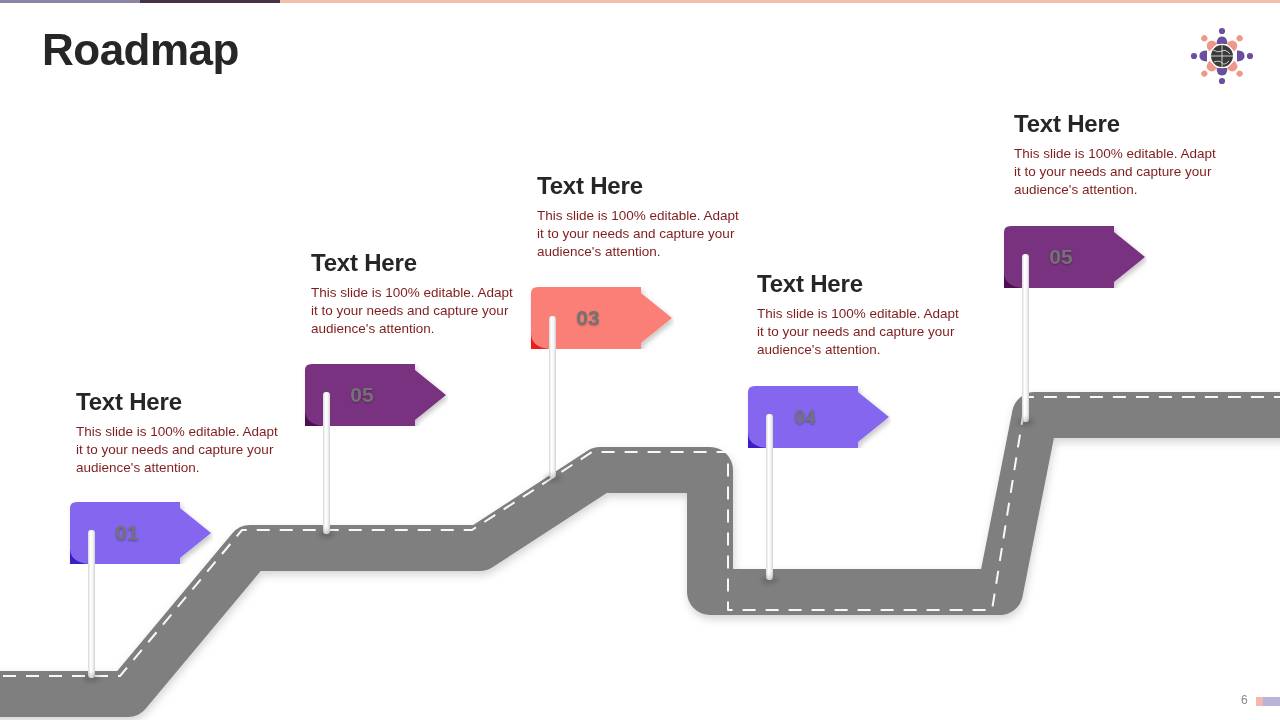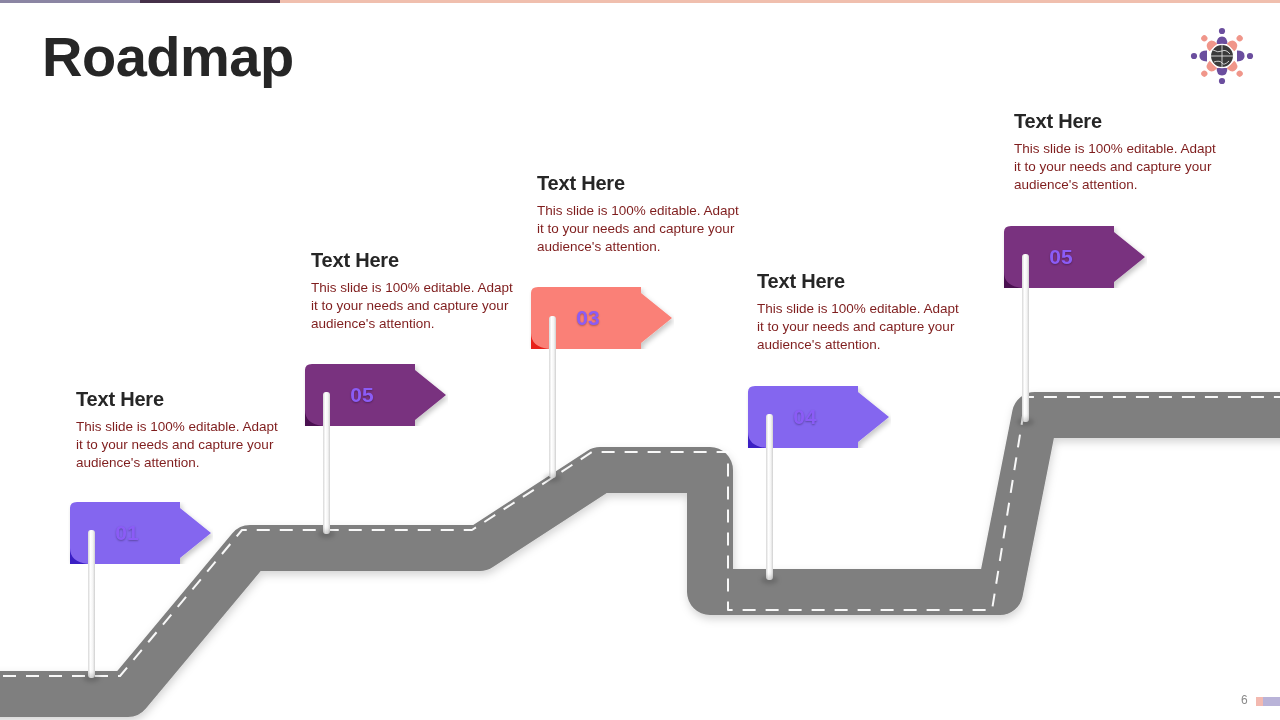--- a/index.html
+++ b/index.html
@@ -13,47 +13,47 @@
 
   
   .topbar { position:absolute; top:0; left:0; width:1280px; height:4px; display:flex; }
   .topbar .seg1 { width:140px; height:3px; background:#8b85a3; }
   .topbar .seg2 { width:140px; height:3px; background:#463149; }
   .topbar .seg3 { flex:1; height:3px; background:#f0bfae; }
 
   
   .page-title {
     position:absolute; left:42px; top:26px;
-    font-size:56px; font-weight:700; color:#262626;
+    font-size:44px; font-weight:700; color:#262626;
     letter-spacing:-0.5px; line-height:1.1;
   }
 
   
   .logo { position:absolute; right:22px; top:24px; width:72px; height:64px; }
 
   
   .road { position:absolute; left:0; top:0; width:1280px; height:720px; }
 
   
   .flag-group { position:absolute; }
 
   .flag-text { position:absolute; width:210px; }
   .flag-text .fh {
-    font-size:20px; font-weight:700; color:#262626;
+    font-size:24px; font-weight:700; color:#262626;
     margin-bottom:7px; letter-spacing:-0.2px;
   }
   .flag-text .fb {
     font-size:13.5px; color:#7f1d1d; line-height:1.34;
   }
 
   .banner { position:absolute; width:145px; height:62px; }
   .banner .num {
     position:absolute; left:0; top:0; width:118px; height:62px;
     display:flex; align-items:center; justify-content:center;
-    font-size:21px; font-weight:700; color:#8b5cf6;
+    font-size:21px; font-weight:700; color:#737373;
     text-shadow:0 1px 2px rgba(0,0,0,0.30);
     z-index:3; pointer-events:none;
   }
   .pole { position:absolute; width:7px; border-radius:3px;
           background:linear-gradient(90deg,#d7d7d7 0%,#ffffff 35%,#f4f4f4 70%,#cfcfcf 100%); z-index:2; }
   .pole::after { content:""; position:absolute; left:-5px; bottom:-4px; width:17px; height:8px;
                  border-radius:50%; background:rgba(0,0,0,0.16); filter:blur(2px); }
 </style>
 </head>
 <body>
@@ -214,21 +214,21 @@
       <div class="num">03</div>
     </div>
   </div>
 
   <div class="flag-group" style="left:0;top:0;">
     <div class="flag-text" style="left:757px;top:270px;">
       <div class="fh">Text Here</div>
       <div class="fb">This slide is 100% editable. Adapt it to your needs and capture your audience's attention.</div>
     </div>
     <div class="pole" style="left:766px;top:414px;height:166px;"></div>
-    <div class="banner" style="left:746px;top:386px;width:145px;height:80px;">
+    <div class="banner" style="left:746px;top:386px;width:145px;height:80px;font-family:Liberation Serif, serif;">
       <svg viewBox="0 0 145 62" width="145" height="62">
         <defs>
             <filter id="bsh4" x="-12%" y="-12%" width="136%" height="150%">
           <feDropShadow dx="2" dy="3" stdDeviation="2.6" flood-color="#000" flood-opacity="0.22"></feDropShadow>
             </filter>
           </defs>
         <path d="M2 54 L2 6 Q2 0 9 0 L112 0 L112 6 L143 31 L112 56 L112 62 L9 62 Q2 62 2 54 Z" fill="#8466ef" filter="url(#bsh4)"></path>
         <path d="M2 46 L2 62 L20 62 Q2 60 2 46 Z" fill="#3b1fc4"></path>
       </svg>
       <div class="num">04</div>

